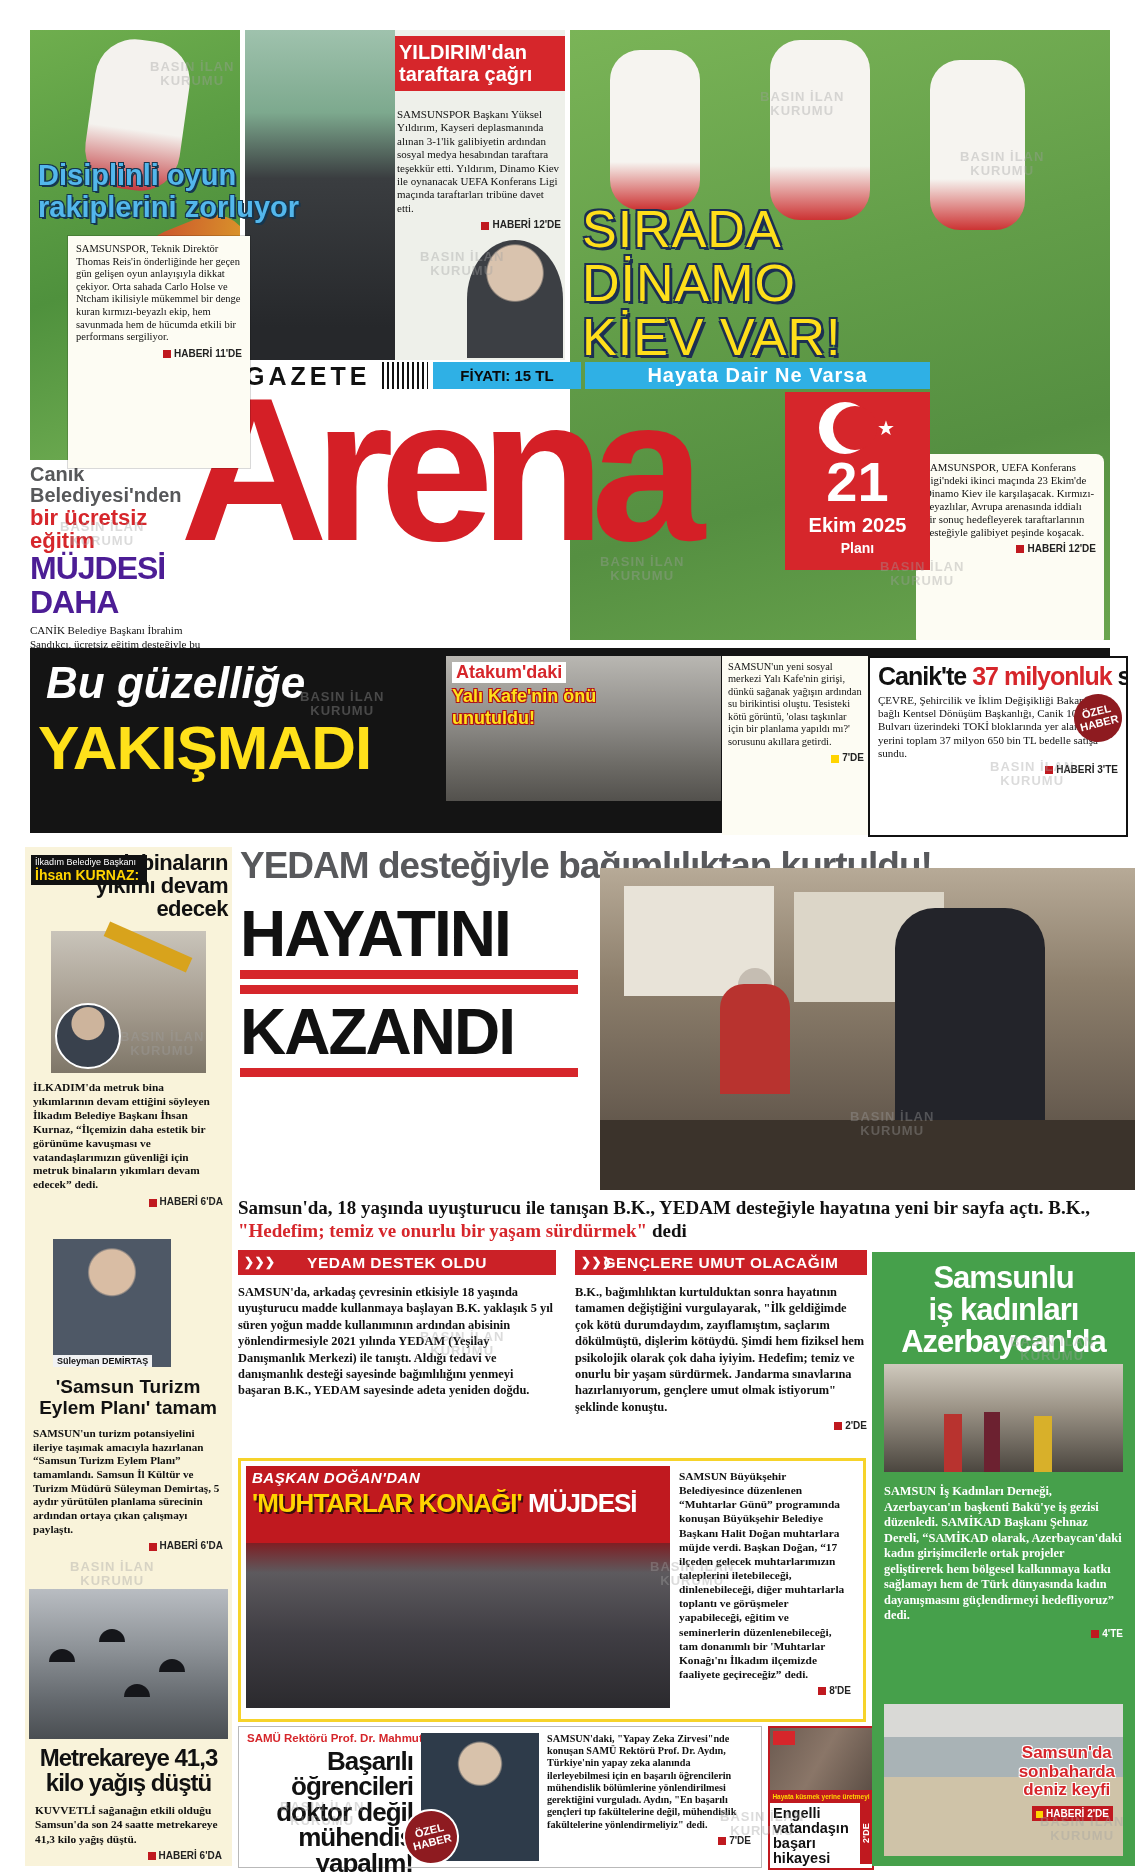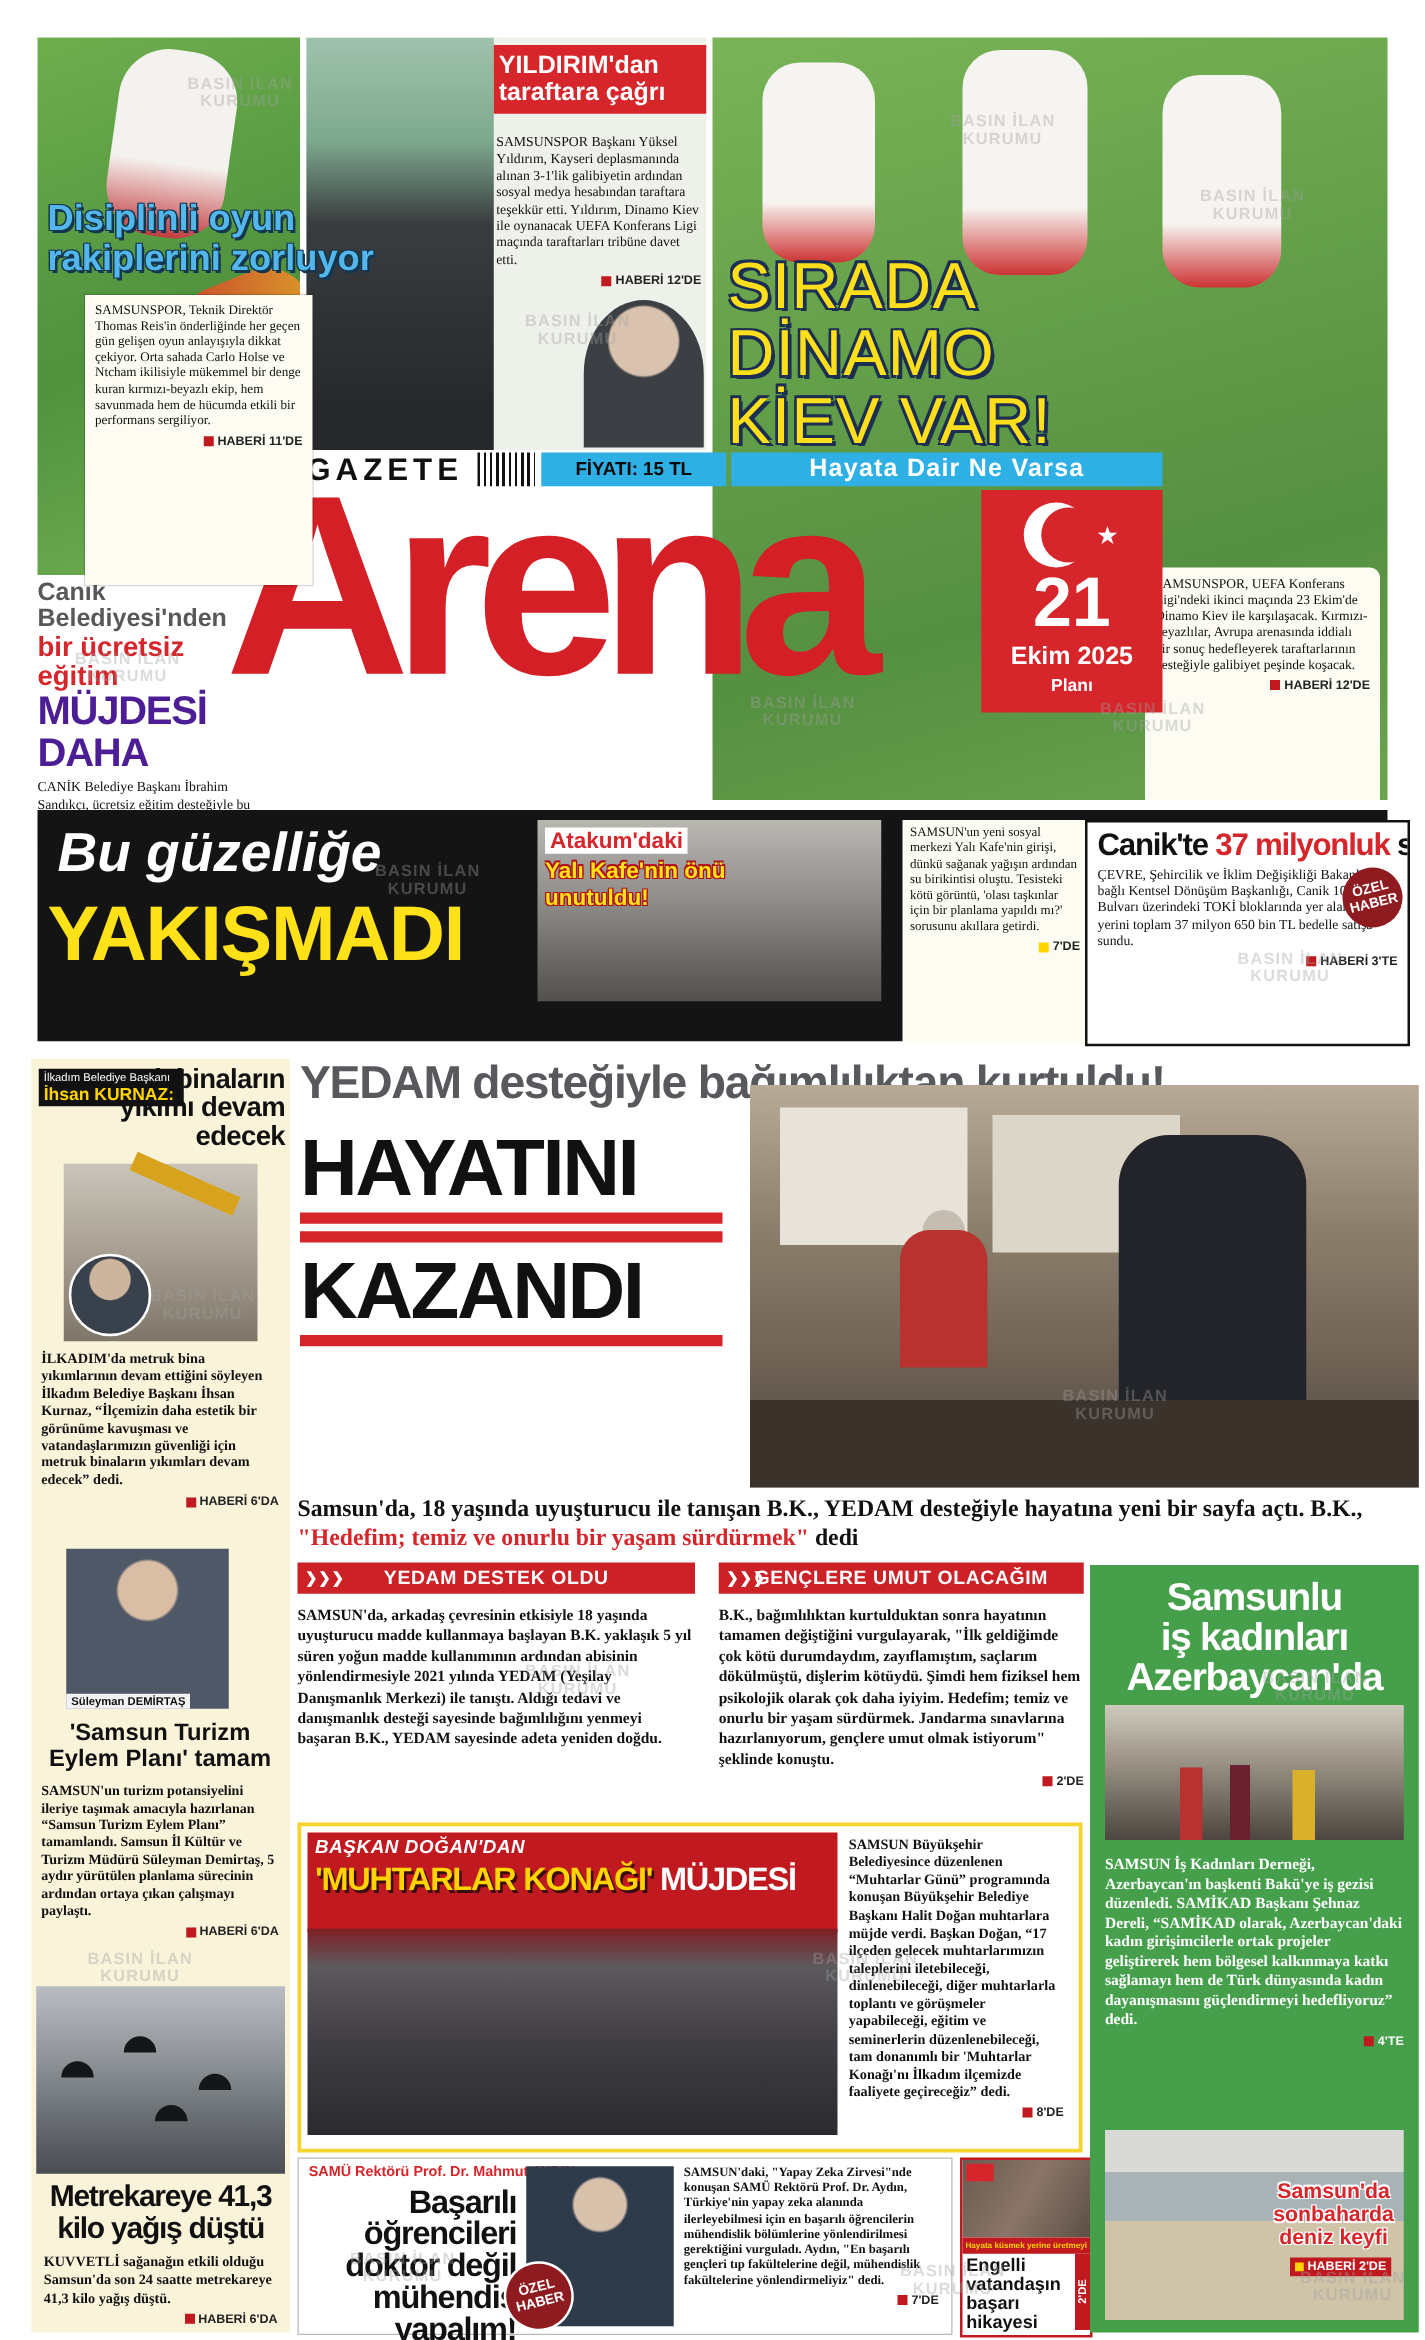--- a/index.html
+++ b/index.html
@@ -66,21 +66,21 @@
   .canik-e{left:30px;top:464px;width:172px;}
   .canik-e .k1{font-weight:bold;font-size:20px;color:#57585a;line-height:1.05;}
   .canik-e .k2{font-weight:bold;font-size:22px;color:#d6262b;line-height:1.05;}
   .canik-e .k3{font-weight:bold;font-size:32px;color:#4c1d95;line-height:1.05;letter-spacing:-1px;}
   .canik-e .bd{font-size:11px;line-height:1.22;margin-top:5px;}
 
   
   .band{left:30px;top:648px;width:1080px;height:185px;background:#141414;}
   .band-h1{position:absolute;left:16px;top:10px;color:#fff;font-weight:bold;font-style:italic;font-size:44px;}
   .band-h2{position:absolute;left:8px;top:64px;color:#ffe11a;font-weight:bold;font-size:62px;letter-spacing:-1px;}
-  .band-photo{position:absolute;left:400px;top:8px;width:275px;height:145px;
+  .band-photo{position:absolute;left:416px;top:8px;width:275px;height:145px;
     background:linear-gradient(180deg,#b9b7b2 0%,#8e8c88 45%,#6d6b66 75%,#53514d 100%);}
   .bp-l1{position:absolute;left:6px;top:6px;background:#fff;color:#d6262b;font-weight:bold;font-size:18px;padding:0 4px;}
   .bp-l2{position:absolute;left:6px;top:30px;color:#ffe11a;font-weight:bold;font-size:18px;
     text-shadow:1px 1px 0 #b01116,-1px -1px 0 #b01116,1px -1px 0 #b01116,-1px 1px 0 #b01116;}
   .bp-l3{position:absolute;left:6px;top:52px;color:#ffe11a;font-weight:bold;font-size:18px;
     text-shadow:1px 1px 0 #b01116,-1px -1px 0 #b01116,1px -1px 0 #b01116,-1px 1px 0 #b01116;}
   .band-text{position:absolute;left:692px;top:8px;width:136px;height:169px;background:#fdfcf3;
     padding:5px 6px;font-size:10.4px;line-height:1.2;overflow:hidden;}
   .satis{position:absolute;left:838px;top:8px;width:240px;height:169px;background:#fff;
     border:2px solid #111;padding:4px 8px;overflow:hidden;}
@@ -98,21 +98,21 @@
   .chip .s2{font-size:14px;font-weight:bold;color:#ffd400;display:block;}
   .metruk-hl{position:absolute;left:4px;top:4px;width:199px;text-align:right;font-weight:bold;
     font-size:22px;line-height:1.05;letter-spacing:-0.5px;}
   .metruk-photo{position:absolute;left:26px;top:84px;width:155px;height:142px;
     background:linear-gradient(180deg,#c9c4ba 0%,#a89f92 50%,#7e7668 100%);}
   .metruk-arm{position:absolute;left:52px;top:8px;width:90px;height:16px;background:#d8a31c;transform:rotate(24deg);}
   .metruk-circ{position:absolute;left:4px;bottom:4px;width:62px;height:62px;border-radius:50%;
     background:radial-gradient(circle at 50% 30%,#cdb49c 0 30%,#39414d 32% 100%);border:2px solid #fff;}
   .metruk-bd{position:absolute;left:8px;top:234px;width:190px;font-size:11.4px;line-height:1.22;font-weight:600;}
   .turizm-photo{position:absolute;left:28px;top:392px;width:118px;height:128px;
-    background:radial-gradient(circle at 50% 26%,#d9bda4 0 20%,#4e5866 22% 100%);padding-left:12px;}
+    background:radial-gradient(circle at 50% 26%,#d9bda4 0 20%,#4e5866 22% 100%);}
   .turizm-cap{position:absolute;left:0;bottom:0;background:rgba(255,255,255,.92);color:#111;
     font-weight:bold;font-size:9px;padding:1px 4px;}
   .turizm-hl{position:absolute;left:6px;top:530px;width:194px;text-align:center;font-weight:bold;
     font-size:19px;line-height:1.08;}
   .turizm-bd{position:absolute;left:8px;top:580px;width:190px;font-size:11.2px;line-height:1.22;font-weight:600;}
   .yagis-photo{position:absolute;left:4px;top:742px;width:199px;height:150px;
     background:linear-gradient(180deg,#b9bdc2 0%,#8d9297 40%,#63686d 75%,#4a4e52 100%);}
   .umb{position:absolute;width:26px;height:13px;border-radius:13px 13px 0 0;background:#15161a;}
   .yagis-hl{position:absolute;left:4px;top:898px;width:199px;text-align:center;font-weight:bold;
     font-size:24px;line-height:1.05;letter-spacing:-1px;}

